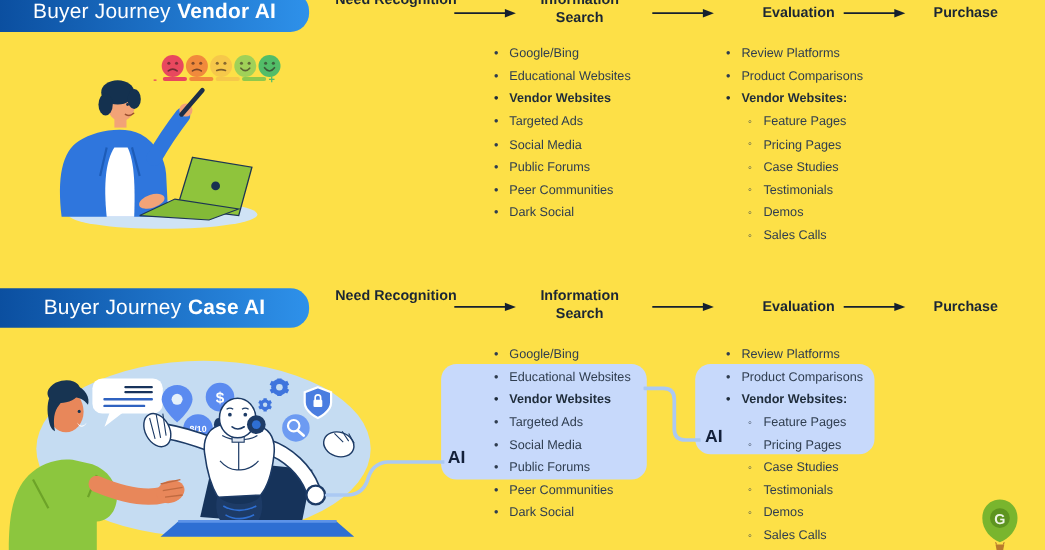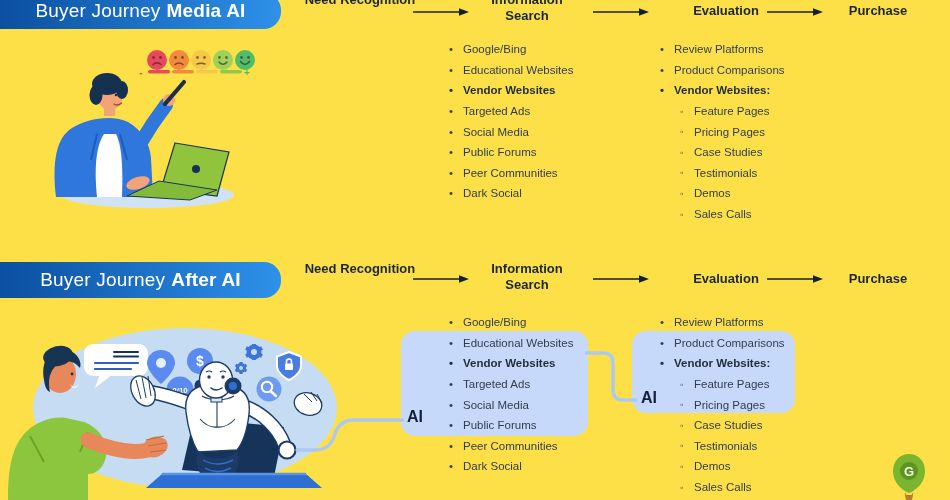--- a/index.html
+++ b/index.html
@@ -51,21 +51,21 @@
   #logo-balloon{position:absolute;left:72px;top:0;}
   #logo-wordmark{position:absolute;left:2px;top:45px;font-size:24px;font-weight:700;letter-spacing:2px;color:#4f5457;}
 </style>
 </head>
 <body>
 
 <div id="canvas" style="background: #fde047;">
 
   <div class="banner" id="banner-before" style="background: linear-gradient(90deg, rgb(11, 79, 160) 0%, rgb(46, 145, 234) 100%);">
     <span>Buyer Journey</span>
-    <b>Media AI</b>
+    <b>Vendor AI</b>
   </div>
 
   <svg class="illus" id="illus-before" width="280" height="186" viewBox="0 0 280 186">
     <ellipse cx="148" cy="161" rx="86" ry="13" fill="#cfe3f5"></ellipse>
     <g id="rating-scale-group">
         <g transform="translate(157,26)">
           <circle r="10" fill="#e8485e"></circle>
           <circle cx="-3.5" cy="-2.5" r="1.4" fill="rgba(45,25,25,.55)"></circle>
           <circle cx="3.5" cy="-2.5" r="1.4" fill="rgba(45,25,25,.55)"></circle>
           <path d="M-4,4.5 Q0,1 4,4.5" stroke="rgba(45,25,25,.6)" stroke-width="1.5" fill="none" stroke-linecap="round"></path>
@@ -120,21 +120,21 @@
         <path d="M175,109 L229,118 L217,162 L161,155 Z" fill="#8fc43c" stroke="#1d3553" stroke-width="1.2"></path>
         <circle cx="196" cy="135" r="4" fill="#173150"></circle>
         <path d="M127,162 L159,147 L217,156 L190,166 Z" fill="#83ba37" stroke="#1d3553" stroke-width="1"></path>
       </g>
       <ellipse cx="138" cy="149" rx="12" ry="6" fill="#f2a377" transform="rotate(-18 138 149)"></ellipse>
     </g>
   </svg>
 
   <div class="banner" id="banner-after" style="background: linear-gradient(90deg, rgb(11, 79, 160) 0%, rgb(46, 145, 234) 100%);">
     <span>Buyer Journey</span>
-    <b>After AI</b>
+    <b>Case AI</b>
   </div>
 
   <svg class="illus" id="illus-after" width="345" height="200" viewBox="0 0 345 200">
     <ellipse cx="185" cy="108" rx="152" ry="80" fill="#c5dcf2"></ellipse>
 
     <g>
       <rect x="84" y="44" width="64" height="32" rx="9" fill="#ffffff"></rect>
       <path d="M100,74 L95,88 L113,74 Z" fill="#ffffff"></path>
       <path d="M114,52 H138 M114,56.5 H138" stroke="#17335c" stroke-width="2" stroke-linecap="round"></path>
       <path d="M95,63 H138 M95,69 H131" stroke="#2f62c0" stroke-width="2.2" stroke-linecap="round"></path>

